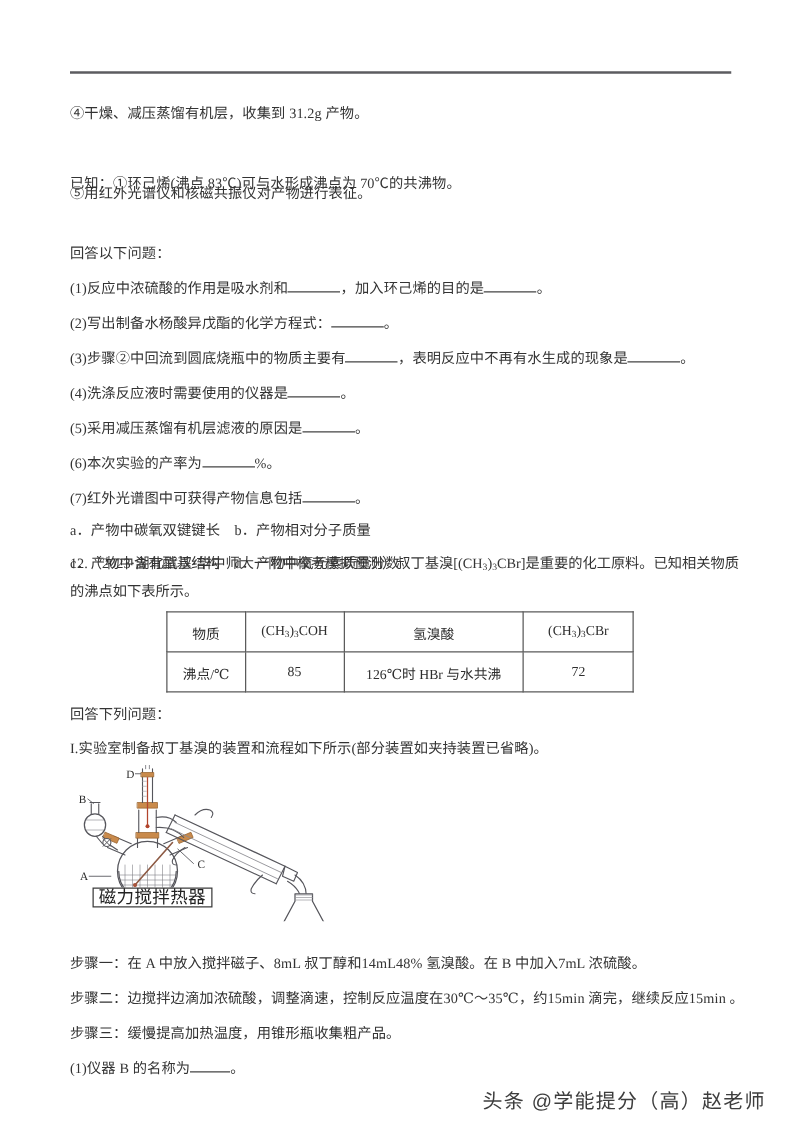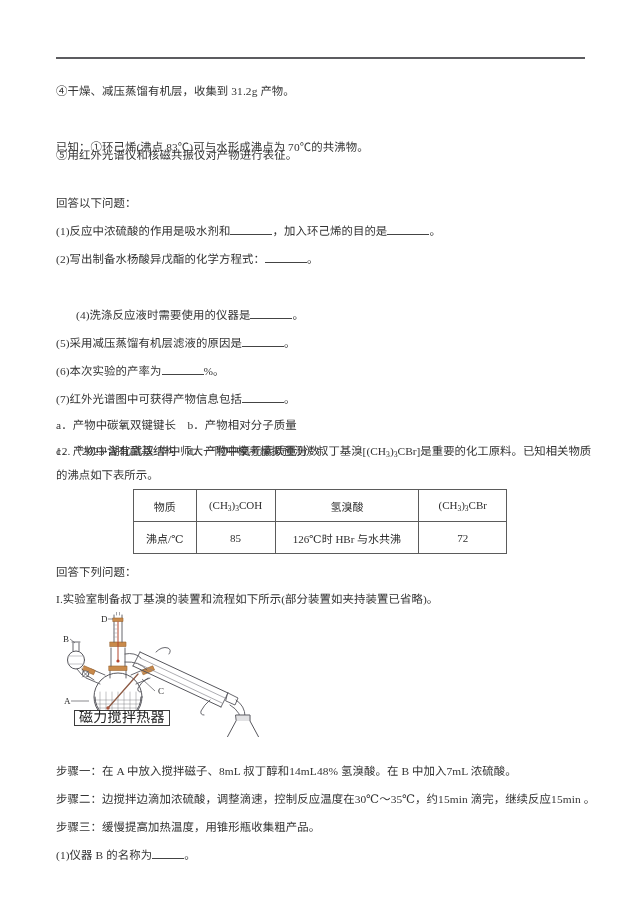--- a/index.html
+++ b/index.html
@@ -146,22 +146,25 @@
   <div class="line" style="top:196px;">回答以下问题：</div>
 
   <div class="line" style="top:224px;">
     <span>(1)反应中浓硫酸的作用是吸水剂和</span><span class="blank w-md"></span><span>，加入环己烯的目的是</span><span class="blank w-md"></span><span>。</span>
   </div>
 
   <div class="line" style="top:252px;">
     <span>(2)写出制备水杨酸异戊酯的化学方程式：</span><span class="blank w-md"></span><span>。</span>
   </div>
 
-
-  <div class="line" style="top:308px;margin-left:20px;">
+  <div class="line" style="top:280px;">
+    <span>(3)步骤②中回流到圆底烧瓶中的物质主要有</span><span class="blank w-md"></span><span>，表明反应中不再有水生成的现象是</span><span class="blank w-md"></span><span>。</span>
+  </div>
+
+  <div class="line" style="top:308px;">
     <span>(4)洗涤反应液时需要使用的仪器是</span><span class="blank w-md"></span><span>。</span>
   </div>
 
   <div class="line" style="top:336px;">
     <span>(5)采用减压蒸馏有机层滤液的原因是</span><span class="blank w-md"></span><span>。</span>
   </div>
 
   <div class="line" style="top:364px;">
     <span>(6)本次实验的产率为</span><span class="blank w-md"></span><span>%。</span>
   </div>
@@ -304,14 +307,15 @@
   <div class="heater-label">磁力搅拌热器</div>
 
   <div class="line" style="top:764px;">步骤一：在 A 中放入搅拌磁子、8mL 叔丁醇和14mL48% 氢溴酸。在 B 中加入7mL 浓硫酸。</div>
   <div class="line" style="top:792px;text-align:center;">步骤二：边搅拌边滴加浓硫酸，调整滴速，控制反应温度在30℃～35℃，约15min 滴完，继续反应15min 。</div>
   <div class="line" style="top:820px;">步骤三：缓慢提高加热温度，用锥形瓶收集粗产品。</div>
 
   <div class="line" style="top:848px;">
     <span>(1)仪器 B 的名称为</span><span class="blank w-sm"></span><span>。</span>
   </div>
 
+  <div class="watermark">头条 @学能提分（高）赵老师</div>
 
 </div>
 
 </body></html>

